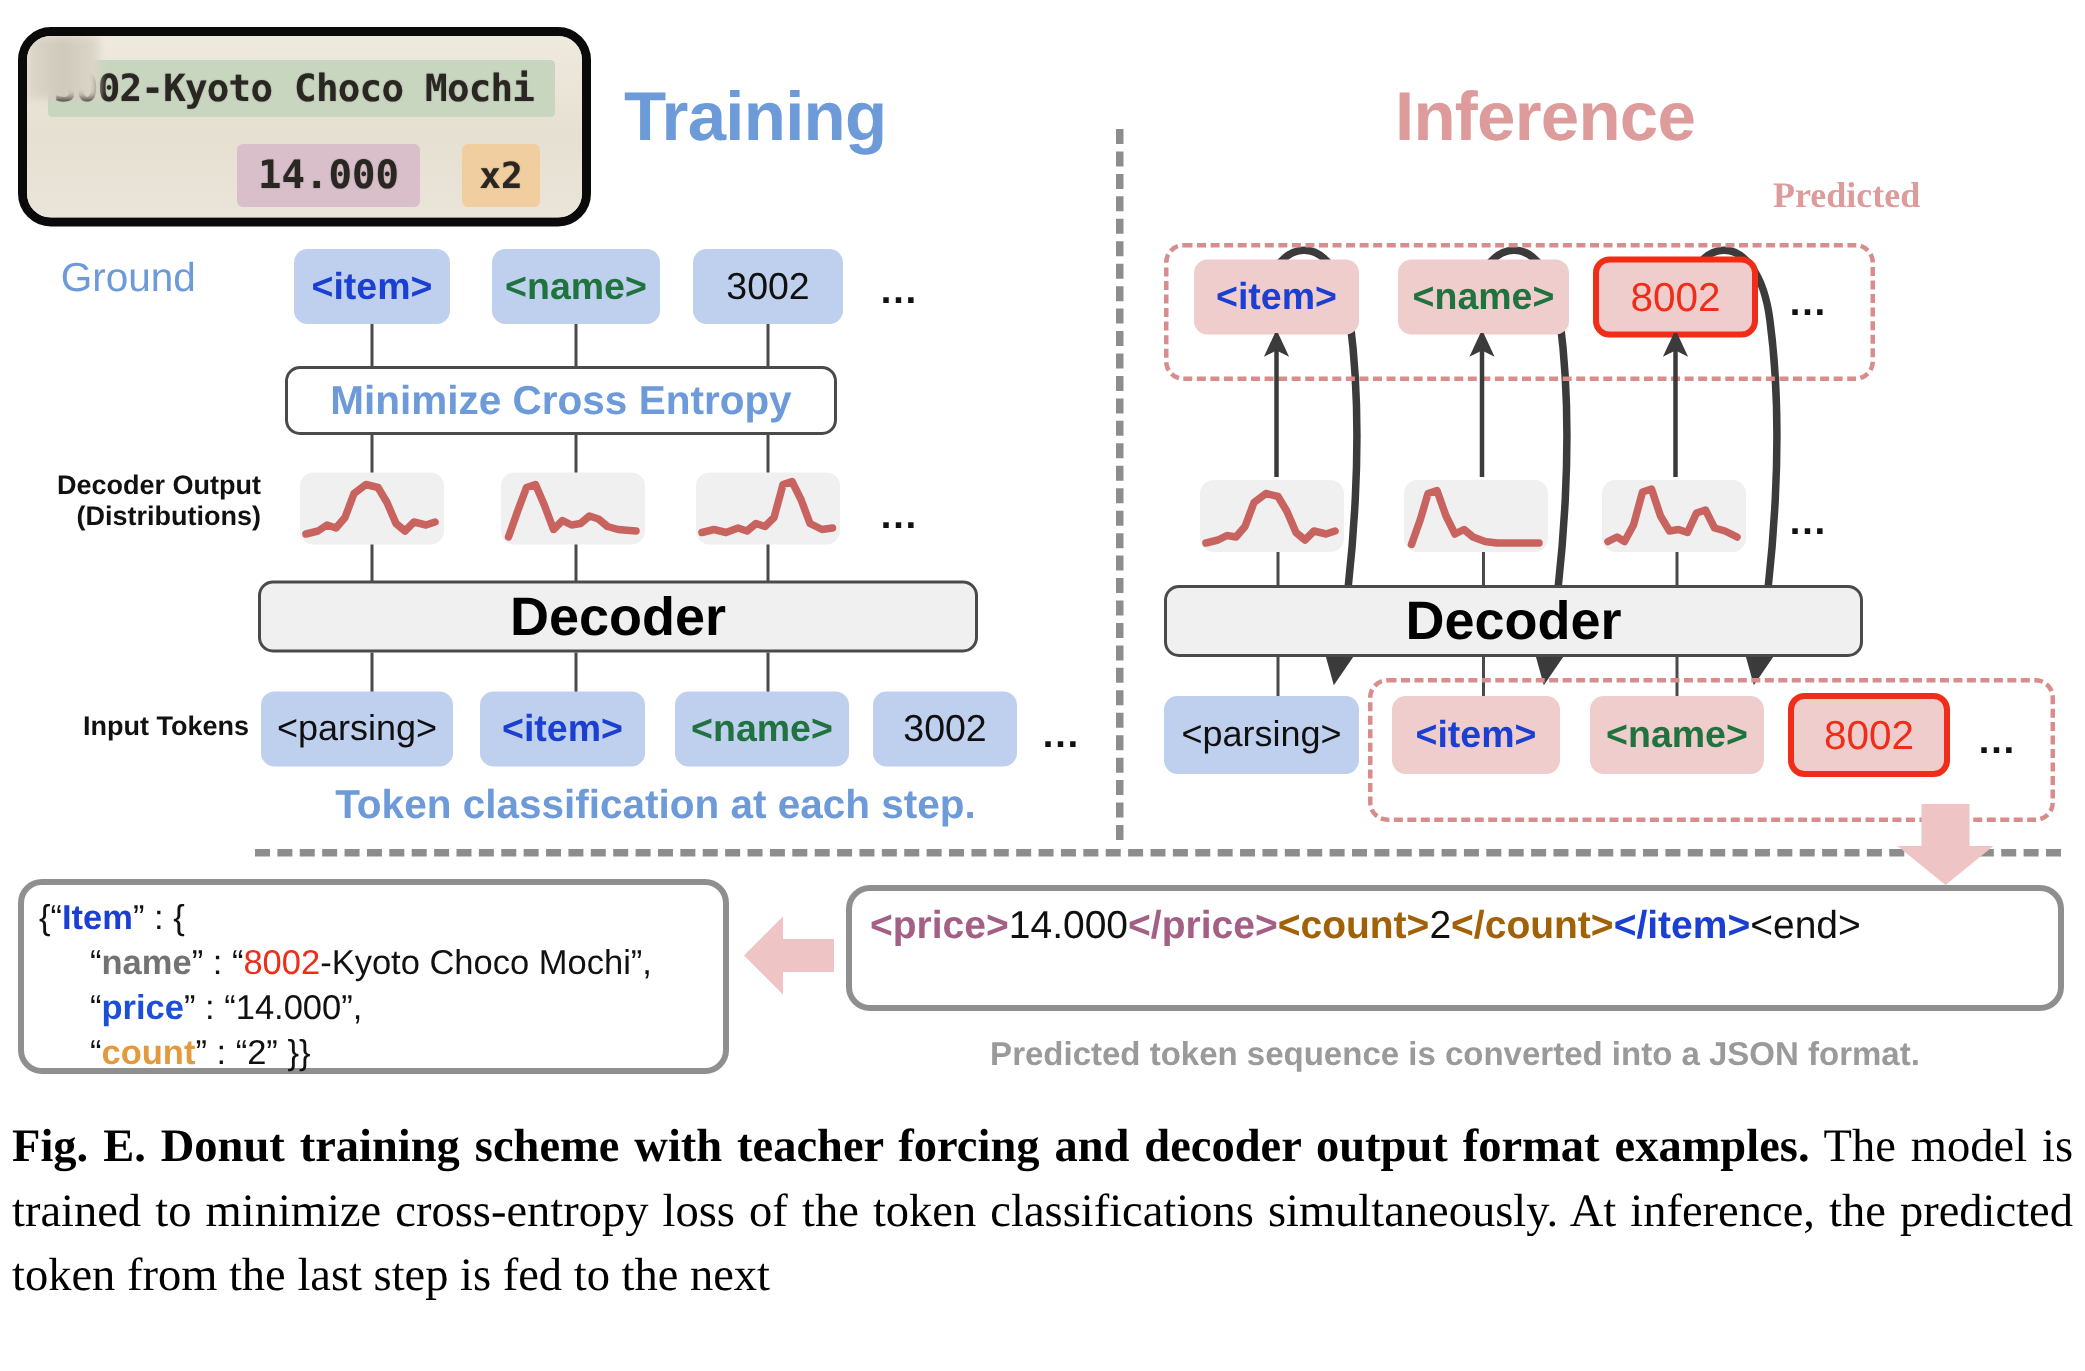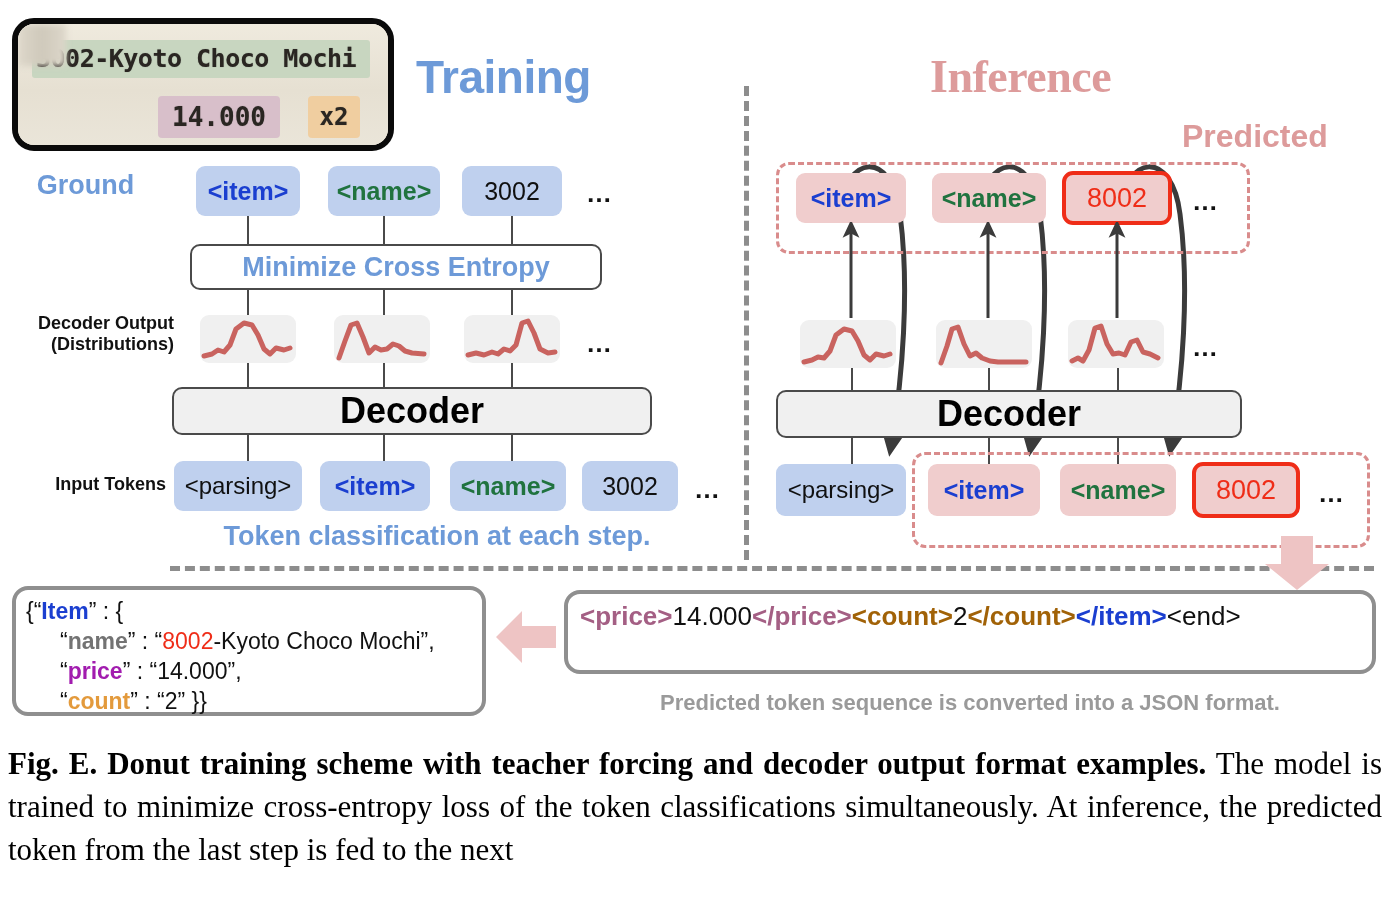--- a/index.html
+++ b/index.html
@@ -44,39 +44,39 @@
   #rcp-count {
     left:290px; top:72px; width:52px; height:42px;
     background:#f0ceA0; border-radius:4px;
     font-size:24px; line-height:42px; text-align:center;
     text-shadow:0 0 1px rgba(0,0,0,.35);
   }
 
   
   .sec-title { font-weight:700; font-size:46px; letter-spacing:-0.5px; }
   #title-training { left:416px; top:50px; color:#6d9ad8; }
-  #title-inference { left:930px; top:50px; color:#dd9b9b;font-family:Liberation Serif, serif; }
-  #label-predicted { left:1182px; top:118px; font-size:32px; font-weight:700; color:#dd9b9b;}
+  #title-inference { left:930px; top:50px; color:#dd9b9b; }
+  #label-predicted { left:1182px; top:118px; font-size:24px; font-weight:700; color:#dd9b9b;font-family:Liberation Serif, serif;}
 
   
   #divider-vertical {
     left:744px; top:86px; width:0; height:474px;
     border-left:5px dashed #8d8d8d;
   }
   
   #divider-horizontal {
     left:170px; top:566px; width:1204px; height:0;
     border-top:5px dashed #8d8d8d;
   }
 
   
   .side-label {
     font-weight:700; color:#111; font-size:18px; line-height:21px; text-align:right;
   }
-  .blue-label { color:#6d9ad8; font-weight:700;text-align:center; }
+  .blue-label { color:#6d9ad8; font-weight:400;text-align:center; }
 
   .tok {
     position:absolute; border-radius:9px;
     font-weight:700; font-size:25px;
     display:flex; align-items:center; justify-content:center;
     white-space:nowrap;
   }
   .tok-blue { background:#bfd0ee; }
   .tok-pink { background:#f0cdcd; }
   .c-item  { color:#1b3fd0; }
@@ -113,21 +113,21 @@
 
   
   .rbox {
     position:absolute; border:4px solid #8f8f8f; border-radius:16px;
     background:#fff;
   }
   #json-box { left:12px; top:586px; width:474px; height:130px; padding:6px 10px; }
   #json-box .jl { font-size:23px; line-height:30px; color:#111; white-space:pre; font-weight:400;}
   .k-item  { color:#1b3fd0; font-weight:700; }
   .k-name  { color:#737373; font-weight:700; }
-  .k-price { color:#a21caf; font-weight:700; }
+  .k-price { color:#1d4ed8; font-weight:700; }
   .k-count { color:#e39a3c; font-weight:700; }
   .v-pred  { color:#ef2d18; }
 
   #seq-box { left:564px; top:590px; width:812px; height:84px; padding:4px 12px; }
   #seq-box .sl { font-size:26px; line-height:36px; white-space:nowrap; font-weight:400; }
   .t-parsing{ color:#101010; }
   .t-item   { color:#1b3fd0; font-weight:700; }
   .t-name   { color:#20733f; font-weight:700; }
   .t-price  { color:#a45f84; font-weight:700; }
   .t-count  { color:#a16207; font-weight:700; }
@@ -183,21 +183,21 @@
   </div>
   <div class="tok tok-blue" style="left:462px; top:166px; width:100px; height:50px;">
     <span class="c-plain">3002</span>
   </div>
   <div class="ellipsis" style="left:586px; top:178px;">…</div>
 
   <div class="vline" style="left:247px; top:216px; height:30px;"></div>
   <div class="vline" style="left:383px; top:216px; height:30px;"></div>
   <div class="vline" style="left:511px; top:216px; height:30px;"></div>
 
-  <div class="mce-box" style="left:190px; top:244px; width:412px;">
+  <div class="mce-box" style="left:190px; top:244px; width:368px;">
     <span>Minimize Cross Entropy</span>
   </div>
 
   <div class="vline" style="left:247px; top:290px; height:28px;"></div>
   <div class="vline" style="left:383px; top:290px; height:28px;"></div>
   <div class="vline" style="left:511px; top:290px; height:28px;"></div>
 
   <div class="abs side-label" style="left:4px; top:313px; width:170px;">
     <div>Decoder Output</div>
     <div>(Distributions)</div>

